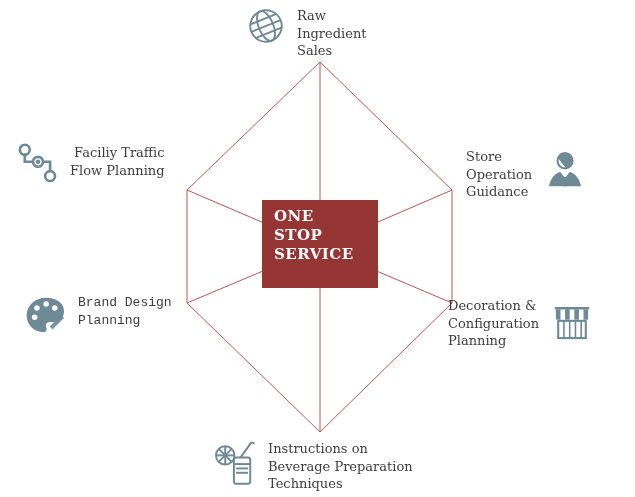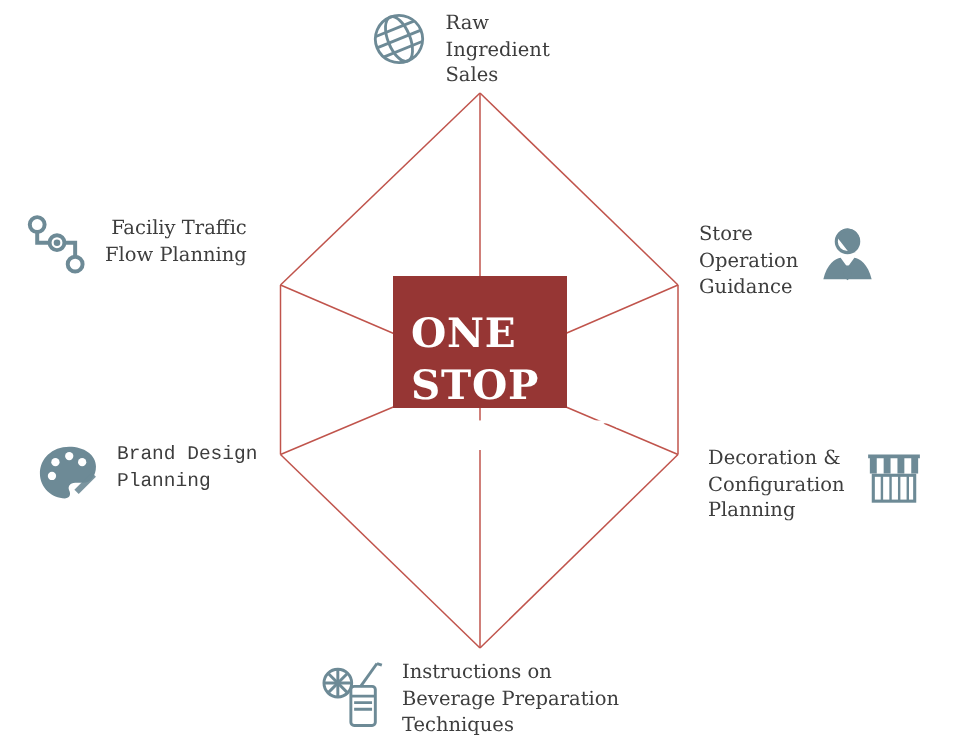--- a/index.html
+++ b/index.html
@@ -13,44 +13,44 @@
   .canvas{
     position:relative;
     width:635px;height:497px;
     background:#ffffff;
     font-family:"DejaVu Serif","Liberation Serif",serif;
     overflow:hidden;
   }
   svg.lines{position:absolute;left:0;top:0;}
   svg.lines line{stroke:var(--line);stroke-width:1;}
   .center-box{
-    position:absolute;left:262px;top:184px;width:116px;height:88px;
+    position:absolute;left:262px;top:200px;width:116px;height:88px;
     background:var(--center-bg);
     color:var(--center-text);
     box-sizing:border-box;
-    padding:22px 0 0 12px;
-    font-size:27px;font-weight:bold;
+    padding:7px 0 0 12px;
+    font-size:15px;font-weight:bold;
     letter-spacing:0.5px;
     line-height:1.28;
     white-space:pre-line;
   }
   .node{position:absolute;display:flex;align-items:flex-start;gap:10px;}
   .node .label{
     color:var(--label-text);
     font-size:13px;line-height:1.35;
     white-space:pre-line;
     padding-top:2px;
   }
   .node .icon{flex:0 0 auto;line-height:0;}
   .icon svg .stroke{stroke:var(--icon);fill:none;}
   .icon svg .fill{fill:var(--icon);}
   
   .n-top{left:245px;top:5px;}
   .n-right-top{left:466px;top:146px;}
-  .n-right-bottom{left:472px;top:295px;}
+  .n-right-bottom{left:448px;top:295px;align-items:center;}
   .n-bottom{left:212px;top:438px;}
   .n-left-bottom{left:22px;top:292px;font-family:Liberation Mono, monospace;}
   .n-left-top{left:16px;top:142px;text-align:right;}
 </style>
 </head>
 <body>
 
 <div class="canvas">
 
   <svg class="lines" width="635" height="497" viewBox="0 0 635 497" aria-hidden="true">

